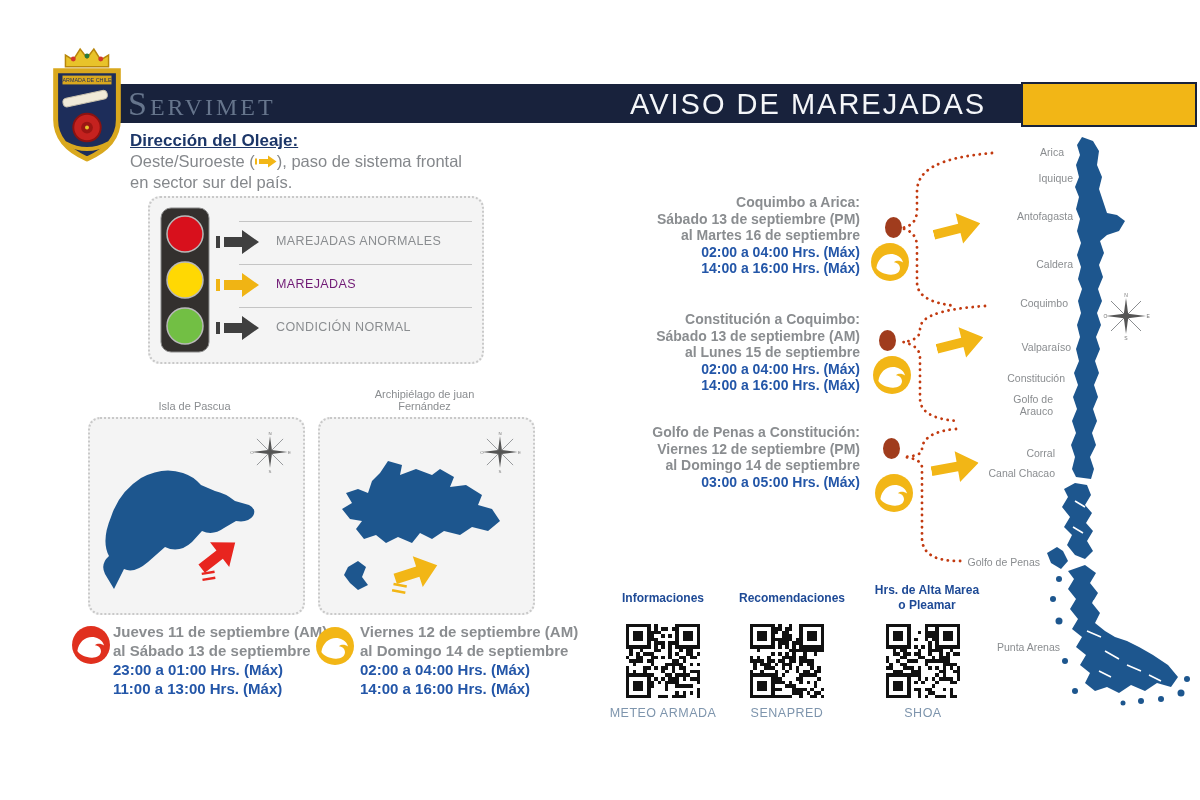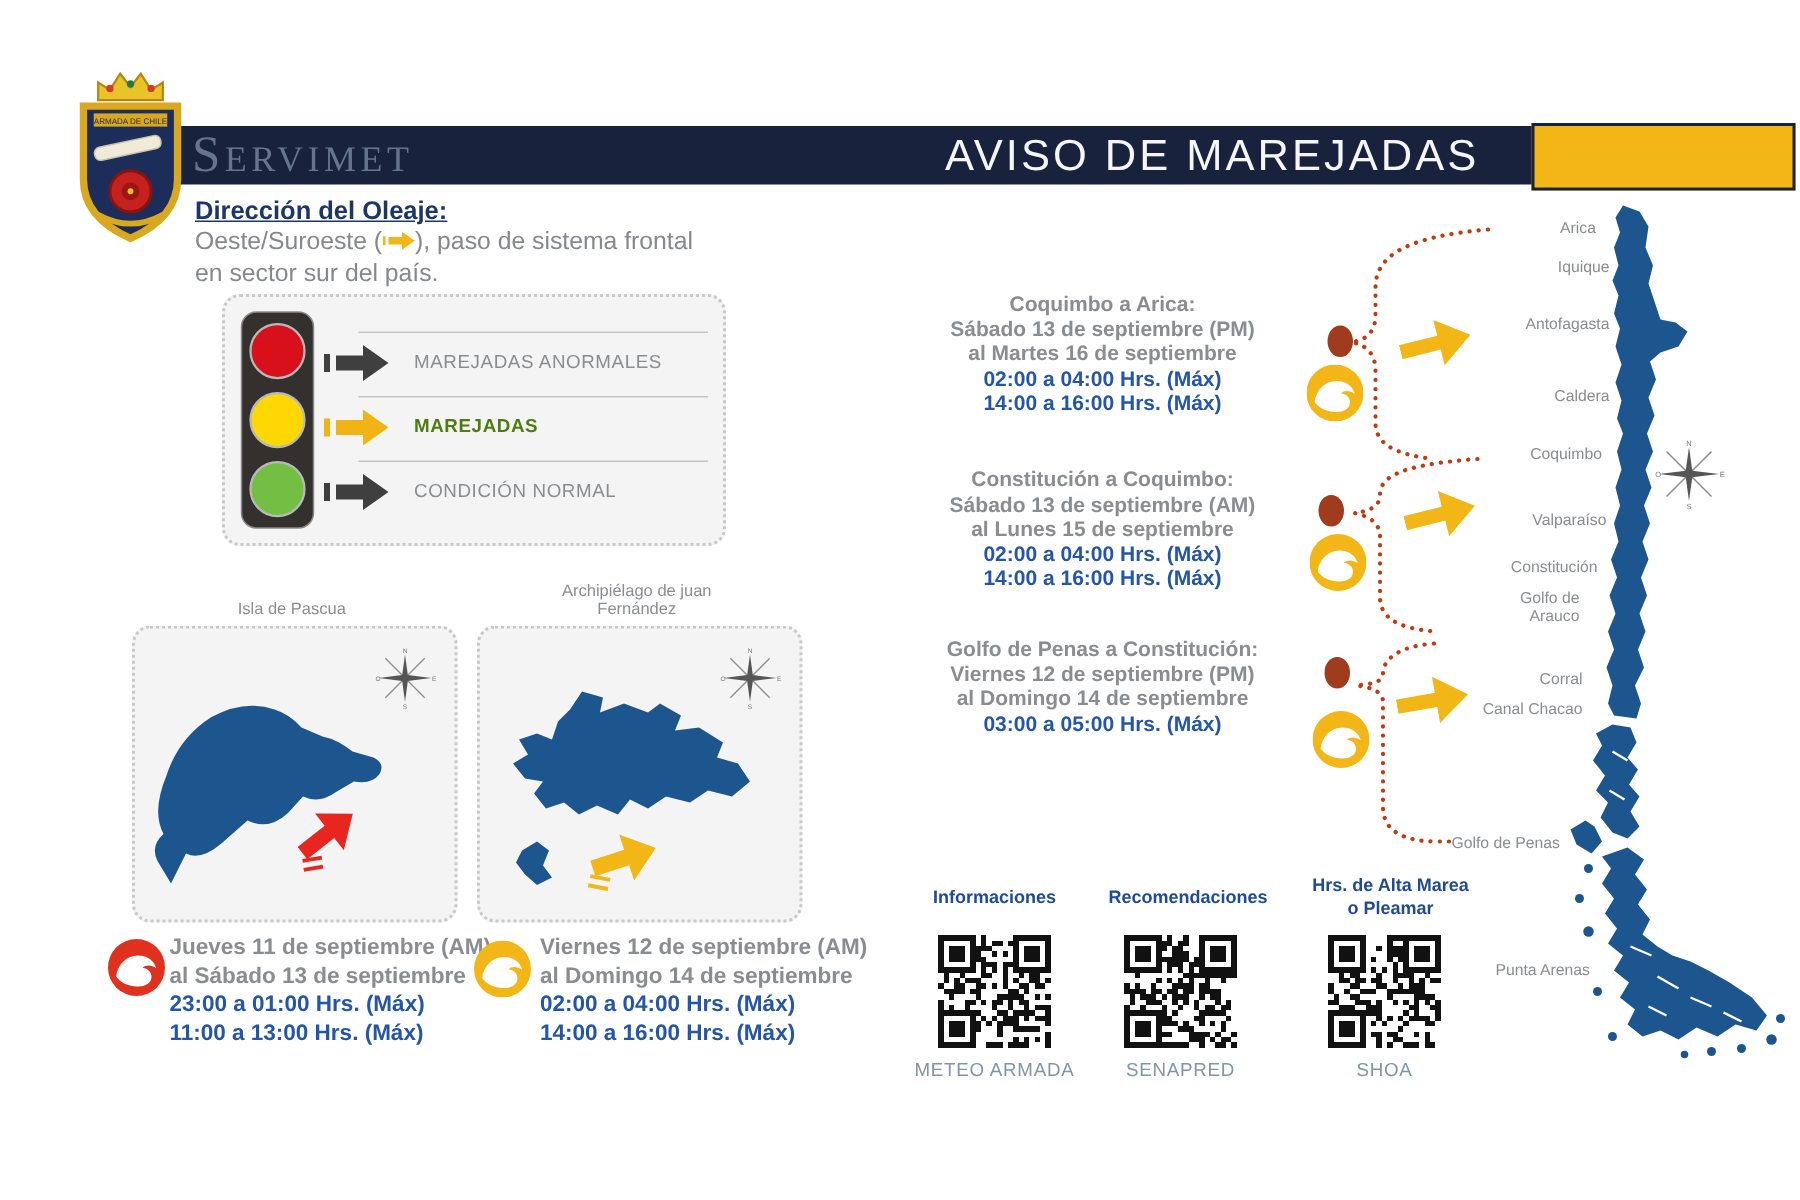--- a/index.html
+++ b/index.html
@@ -23,35 +23,35 @@
   .dir-line{left:130px;font-size:16.5px;color:#85888c;}
   .inline-arrow{width:22px;height:15px;vertical-align:-2px;color:#f2b616;}
 
   
   .box{background:#f4f4f4;border:2px dotted #c9c9c9;border-radius:12px;}
   .legend-box{left:148px;top:196px;width:332px;height:164px;}
   .legend-line{position:absolute;left:89px;right:10px;height:0;border-top:1px solid #c4c4c4;}
   .legend-arrow{position:absolute;left:66px;width:44px;height:30px;}
   .legend-label{position:absolute;left:126px;width:200px;font-size:12.5px;
                 letter-spacing:.4px;color:#8a8d90;}
-  .legend-label.active{color:#4d7c0f;font-weight:bold;}
+  .legend-label.active{color:#701a75;font-weight:normal;}
 
   
   .card-title{font-size:11px;color:#8a8d90;text-align:center;}
   .island-card{width:213px;height:194px;}
   .compass{position:absolute;width:42px;height:42px;}
 
   
   .wave-badge{width:38px;height:38px;}
   .alert-text{font-size:15px;font-weight:bold;line-height:19px;}
   .alert-text .gray{color:#8a8d90;}
   .alert-text .blue{color:#2356a8;}
 
   
-  .warning{width:250px;text-align:center;font-size:14px;font-weight:bold;line-height:16.5px;}
+  .warning{width:250px;text-align:right;font-size:14px;font-weight:bold;line-height:16.5px;}
   .warning .gray{color:#8a8d90;}
   .warning .blue{color:#2356a8;}
   .dot{width:17px;height:21px;border-radius:50%;background:#a03c1d;}
 
   
   .map-label{width:110px;text-align:right;font-size:10.5px;color:#8a8d90;line-height:12px;}
 
   
   .qr-head{width:150px;text-align:center;font-size:12px;font-weight:bold;color:#1e4a96;line-height:15px;}
   .qr-box{width:82px;height:82px;background:#fff;}

